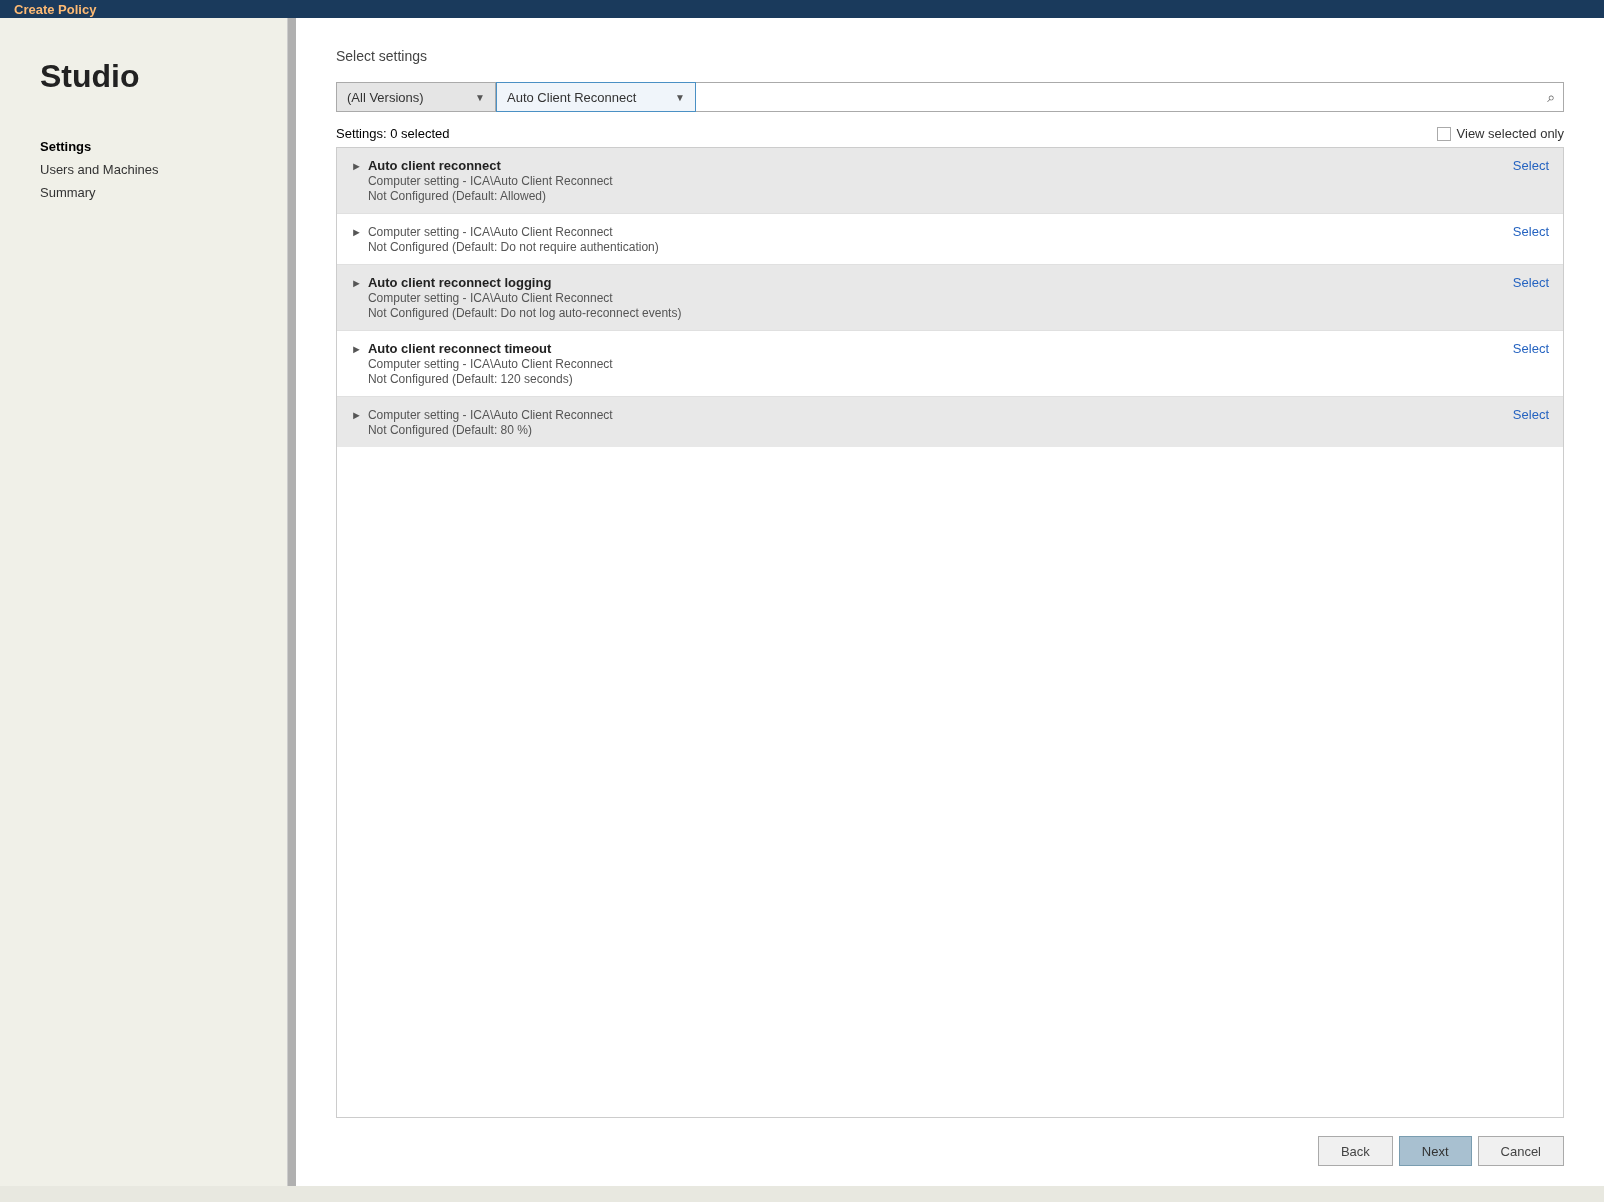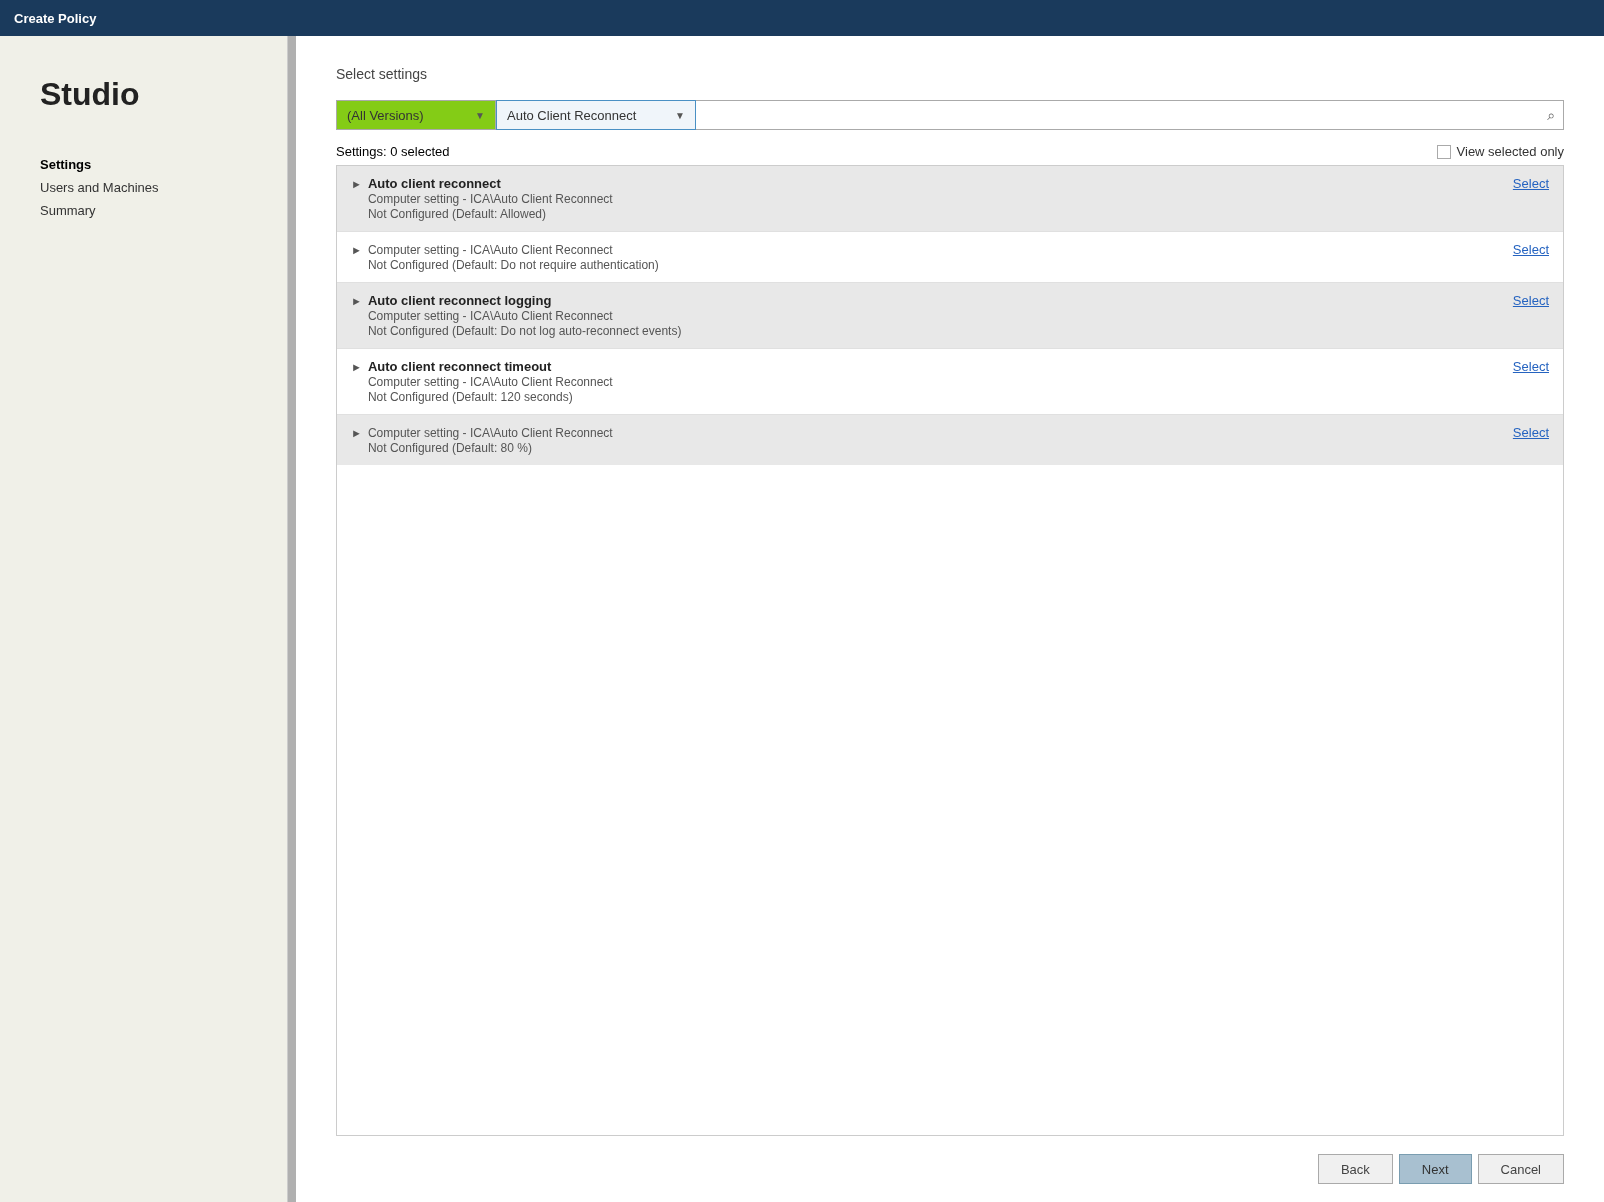--- a/index.html
+++ b/index.html
@@ -6,25 +6,25 @@
     body {
       font-family: "Segoe UI", Arial, sans-serif;
       font-size: 13px;
       background: #e8e8e0;
       width: 1604px;
       height: 1202px;
       overflow: hidden;
     }
     .title-bar {
       background: #1a3a5c;
-      color: #ffffff;
+      color: #fdba74;
       padding: 8px 14px;
       font-size: 13px;
       font-weight: 600;
-      height: 36px;
+      height: 18px;
       display: flex;
       align-items: center;
     }
     .main-container {
       display: flex;
       height: calc(1202px - 34px);
       background: #f0f0e8;
     }
     .sidebar {
       width: 288px;
@@ -73,21 +73,21 @@
       margin-bottom: 18px;
     }
     .filter-row {
       display: flex;
       align-items: center;
       gap: 0;
       margin-bottom: 14px;
     }
     .filter-select {
       border: 1px solid #aaa;
-      background: #84cc16;
+      background: #e5e5e5;
       padding: 5px 10px;
       font-size: 13px;
       color: #333;
       height: 30px;
       cursor: pointer;
       display: flex;
       align-items: center;
       gap: 18px;
       min-width: 160px;
     }
@@ -187,21 +187,20 @@
       color: #555;
       margin-top: 1px;
     }
     .setting-status {
       font-size: 12px;
       color: #555;
       margin-top: 1px;
     }
     .select-link {
       color: #2563c0;
-      text-decoration: underline;
       cursor: pointer;
       font-size: 13px;
       white-space: nowrap;
       margin-left: 24px;
       flex-shrink: 0;
     }
     .footer-row {
       display: flex;
       justify-content: flex-end;
       align-items: center;

